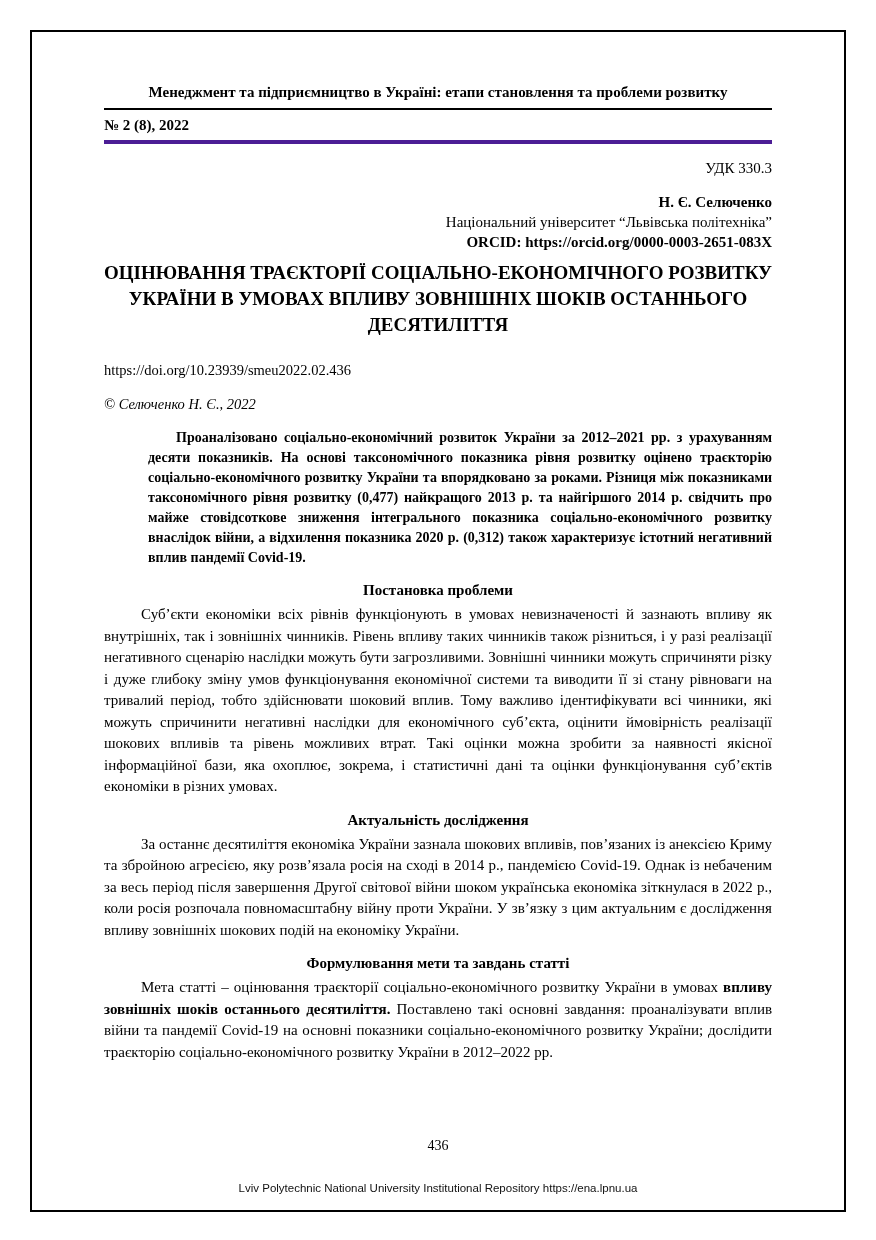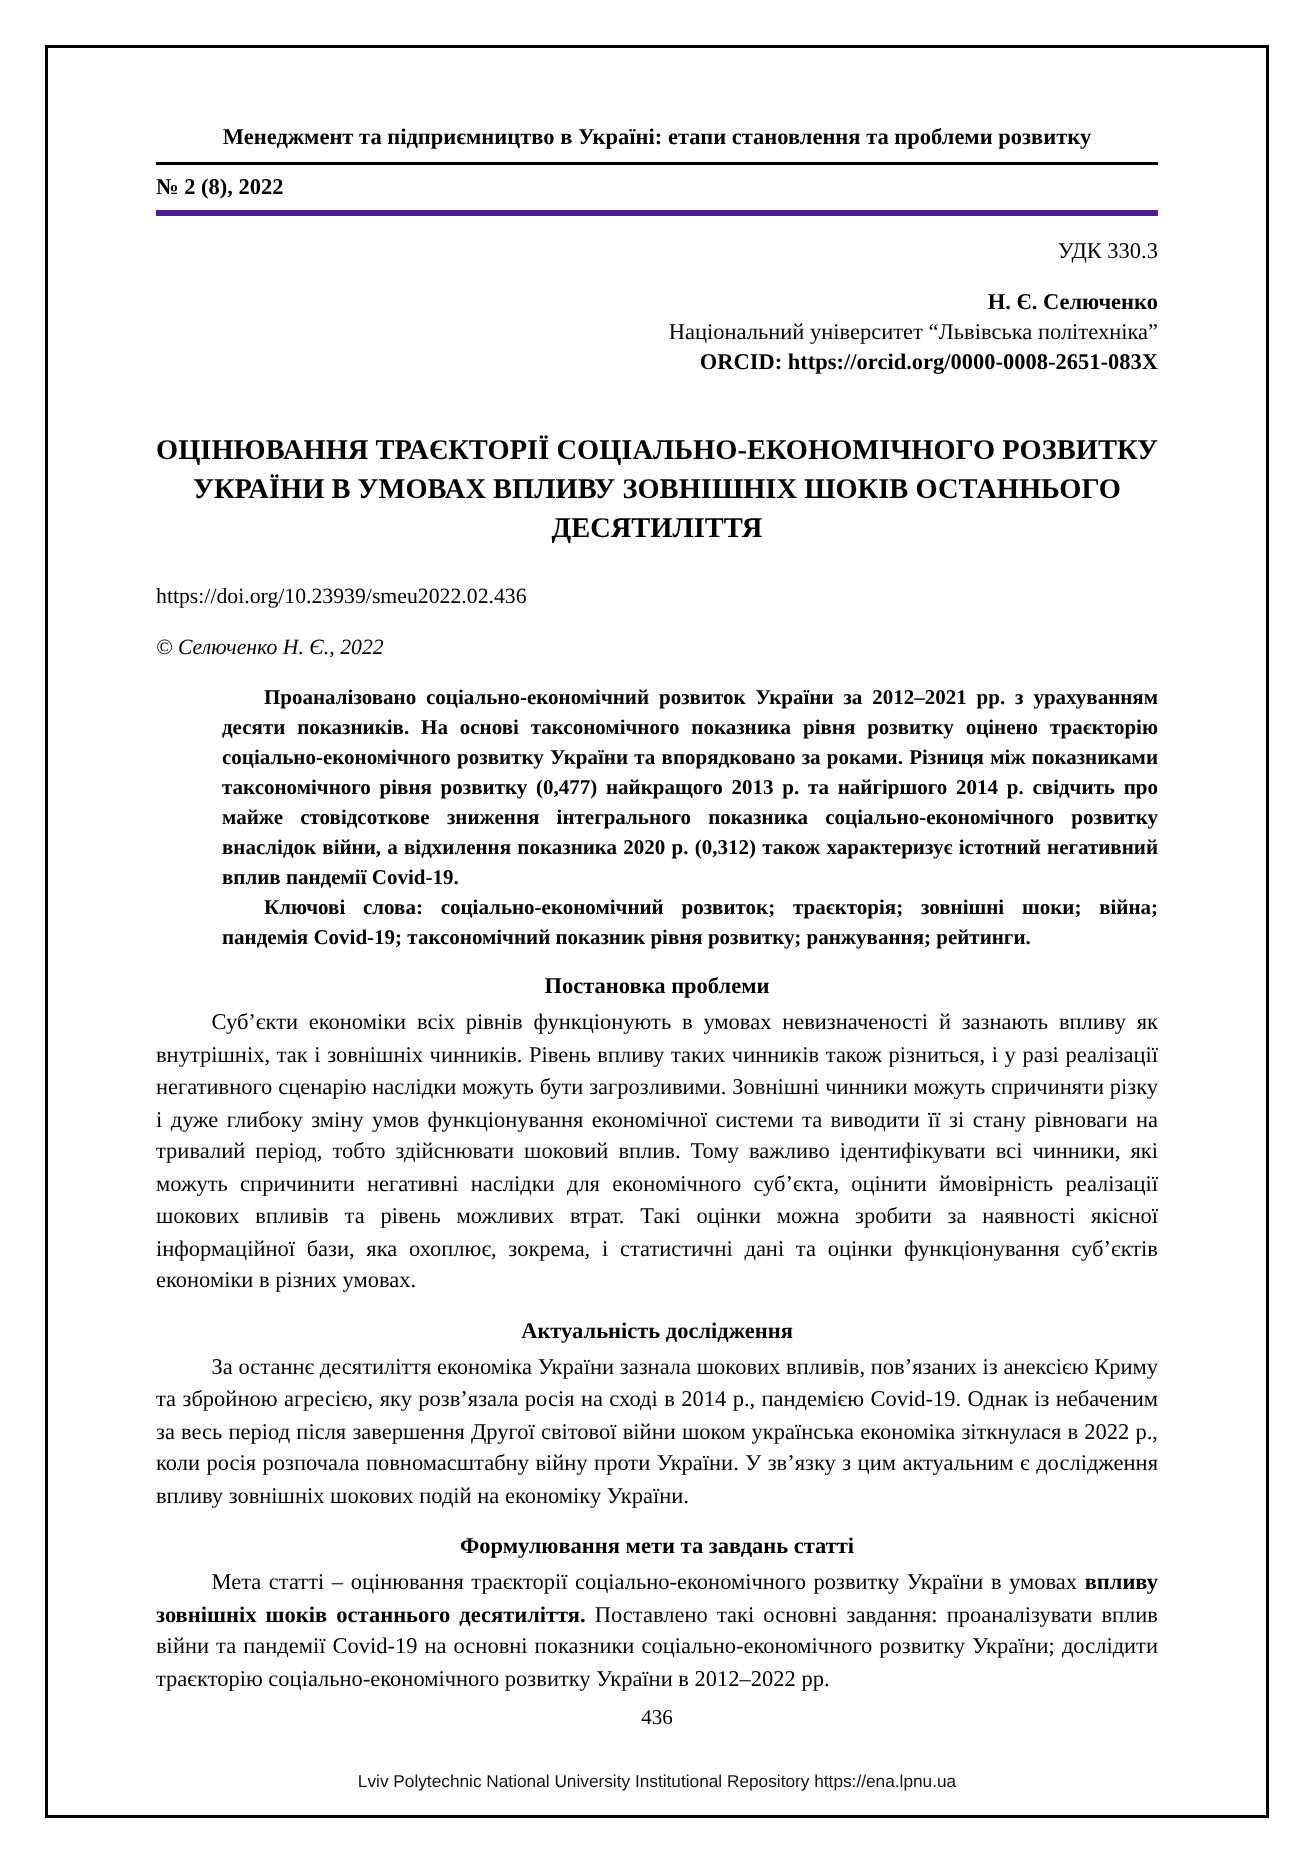--- a/index.html
+++ b/index.html
@@ -53,21 +53,21 @@
   }
   .author-block {
     margin-top: 14px;
     text-align: right;
     font-size: 15px;
     line-height: 20px;
   }
   .author-name { font-weight: bold; text-align: right; }
   .author-orcid { font-weight: bold; }
   .article-title {
-    margin-top: 36px;
+    margin-top: 8px;
     font-size: 19px;
     font-weight: bold;
     text-align: center;
     line-height: 26px;
   }
   .doi {
     margin-top: 22px;
     font-size: 14.5px;
     line-height: 20px;
   }
@@ -128,32 +128,31 @@
       <header>
         <div class="journal-title">Менеджмент та підприємництво в Україні: етапи становлення та проблеми розвитку</div>
         <div class="issue">№ 2 (8), 2022</div>
       </header>
 
       <div class="udk">УДК 330.3</div>
 
       <div class="author-block">
         <div class="author-name">Н. Є. Селюченко</div>
         <div class="author-affiliation">Національний університет “Львівська політехніка”</div>
-        <div class="author-orcid">ORCID: https://orcid.org/0000-0008-2651-083X</div>
+        <div class="author-orcid">ORCID: https://orcid.org/0000-0003-2651-083X</div>
       </div>
 
       <h1 class="article-title">ОЦІНЮВАННЯ ТРАЄКТОРІЇ СОЦІАЛЬНО-ЕКОНОМІЧНОГО РОЗВИТКУ УКРАЇНИ В УМОВАХ ВПЛИВУ ЗОВНІШНІХ ШОКІВ ОСТАННЬОГО ДЕСЯТИЛІТТЯ</h1>
 
       <div class="doi">https://doi.org/10.23939/smeu2022.02.436</div>
 
       <div class="copyright">© Селюченко Н. Є., 2022</div>
 
       <div class="abstract">
         <p>Проаналізовано соціально-економічний розвиток України за 2012–2021 рр. з урахуванням десяти показників. На основі таксономічного показника рівня розвитку оцінено траєкторію соціально-економічного розвитку України та впорядковано за роками. Різниця між показниками таксономічного рівня розвитку (0,477) найкращого 2013 р. та найгіршого 2014 р. свідчить про майже стовідсоткове зниження інтегрального показника соціально-економічного розвитку внаслідок війни, а відхилення показника 2020 р. (0,312) також характеризує істотний негативний вплив пандемії Covid-19.</p>
-        <p>Ключові слова: соціально-економічний розвиток; траєкторія; зовнішні шоки; війна; пандемія Covid-19; таксономічний показник рівня розвитку; ранжування; рейтинги.</p>
       </div>
 
       <section>
         <h2 class="section-heading">Постановка проблеми</h2>
         <p class="body-par">Суб’єкти економіки всіх рівнів функціонують в умовах невизначеності й зазнають впливу як внутрішніх, так і зовнішніх чинників. Рівень впливу таких чинників також різниться, і у разі реалізації негативного сценарію наслідки можуть бути загрозливими. Зовнішні чинники можуть спричиняти різку і дуже глибоку зміну умов функціонування економічної системи та виводити її зі стану рівноваги на тривалий період, тобто здійснювати шоковий вплив. Тому важливо ідентифікувати всі чинники, які можуть спричинити негативні наслідки для економічного суб’єкта, оцінити ймовірність реалізації шокових впливів та рівень можливих втрат. Такі оцінки можна зробити за наявності якісної інформаційної бази, яка охоплює, зокрема, і статистичні дані та оцінки функціонування суб’єктів економіки в різних умовах.</p>
       </section>
 
       <section>
         <h2 class="section-heading">Актуальність дослідження</h2>
         <p class="body-par">За останнє десятиліття економіка України зазнала шокових впливів, пов’язаних із анексією Криму та збройною агресією, яку розв’язала росія на сході в 2014 р., пандемією Covid-19. Однак із небаченим за весь період після завершення Другої світової війни шоком українська економіка зіткнулася в 2022 р., коли росія розпочала повномасштабну війну проти України. У зв’язку з цим актуальним є дослідження впливу зовнішніх шокових подій на економіку України.</p>

